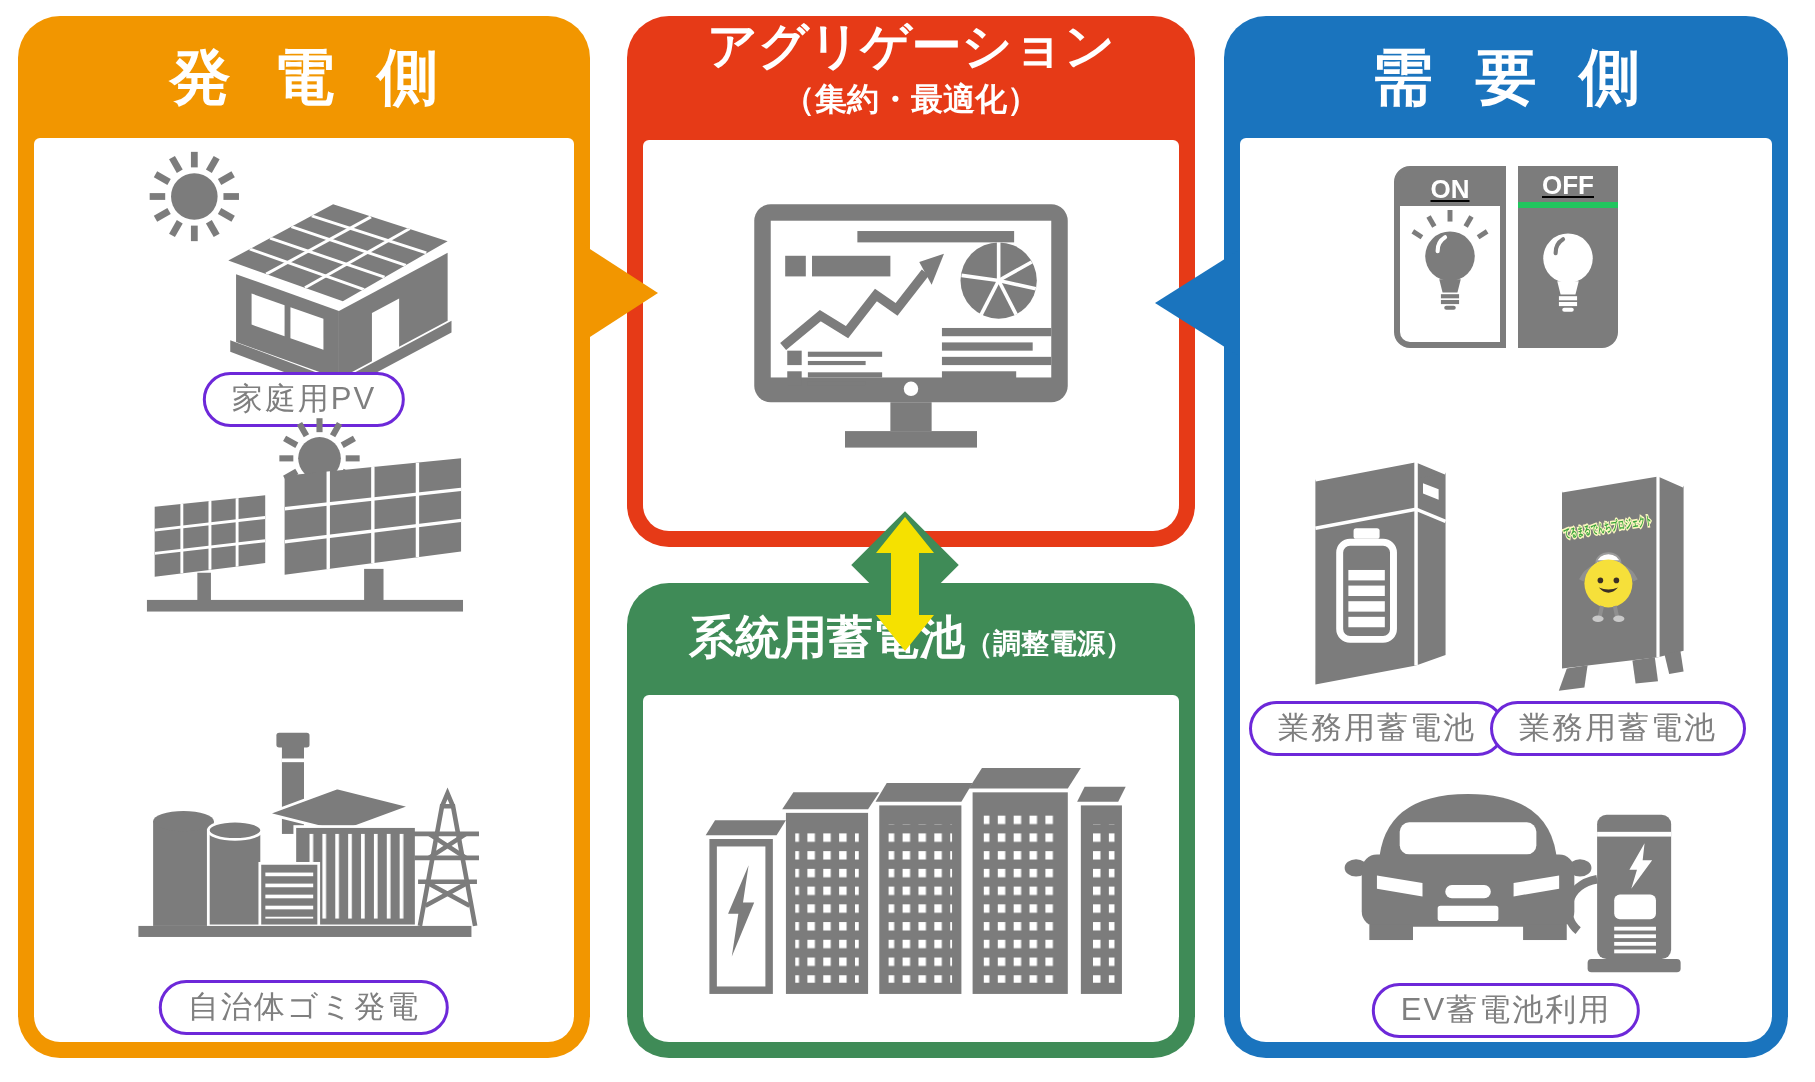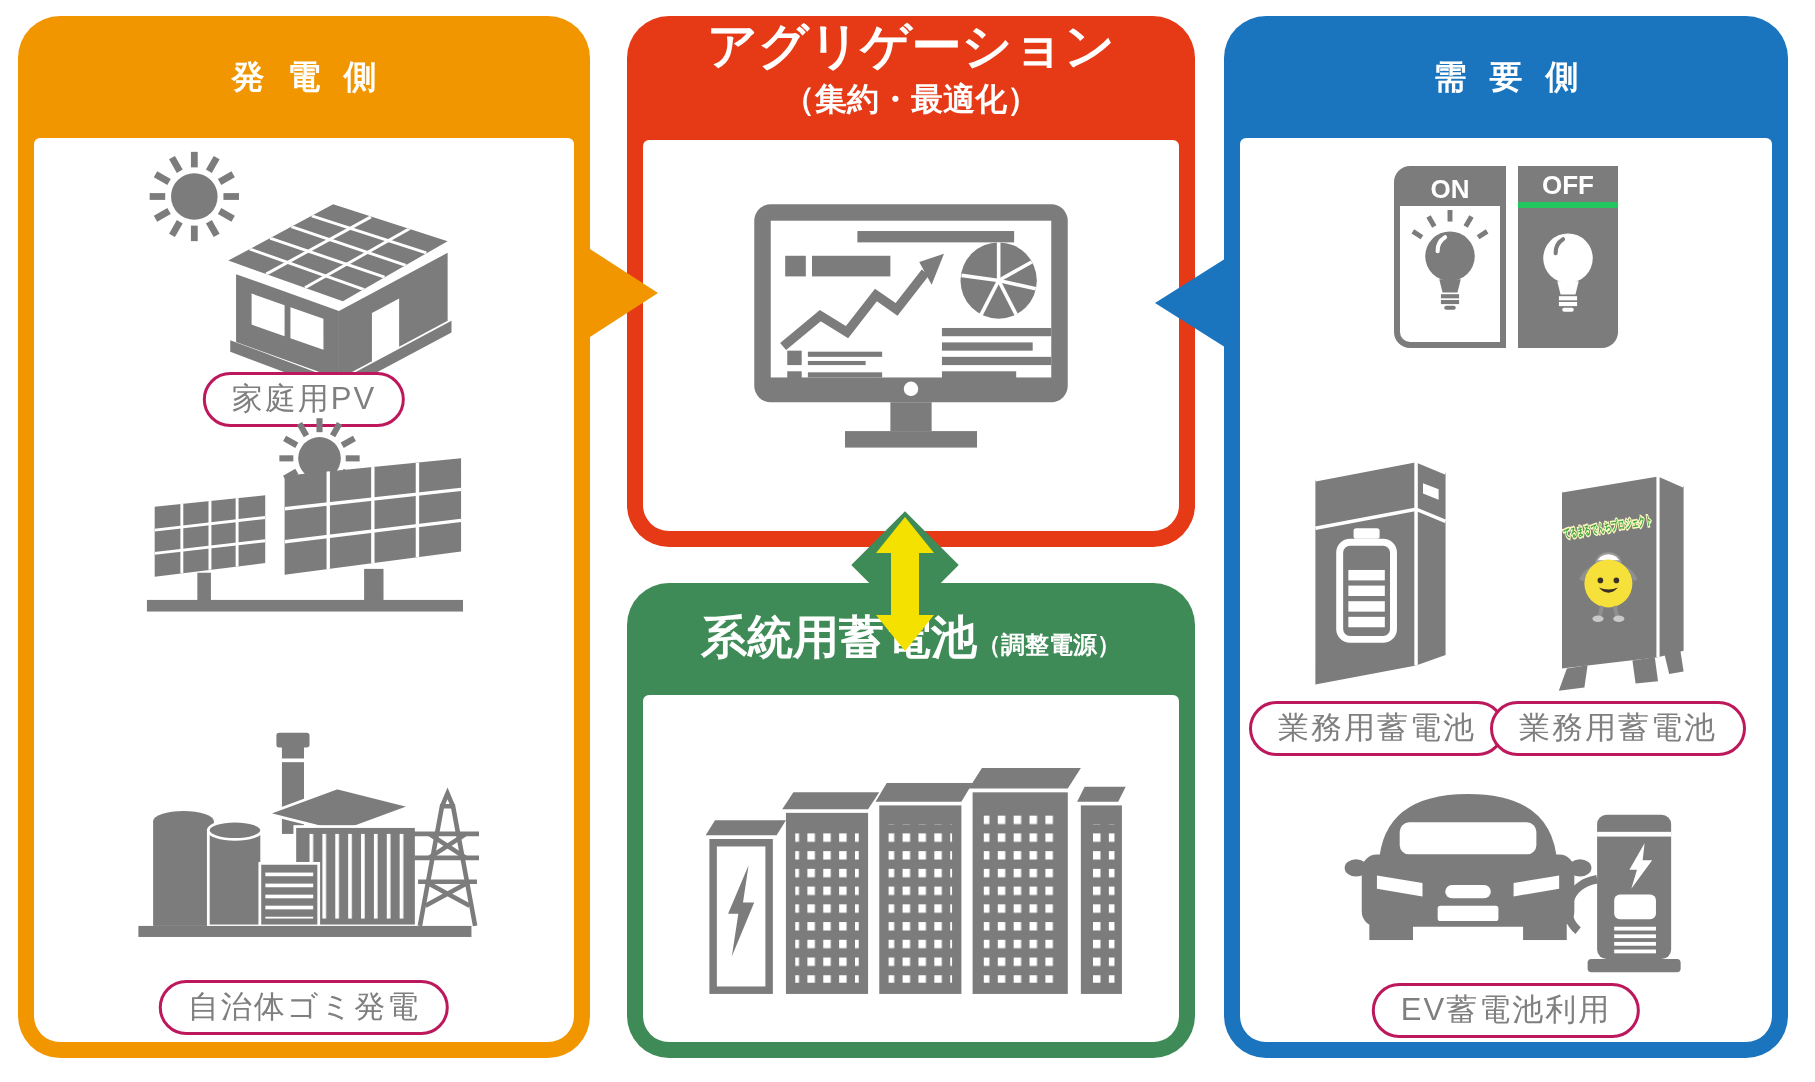--- a/index.html
+++ b/index.html
@@ -11,39 +11,39 @@
 
   .gen-panel{left:18px;top:16px;width:572px;height:1042px;background:#F29600;}
   .agg-panel{left:627px;top:16px;width:568px;height:531px;background:#E63A17;}
   .grid-panel{left:627px;top:583px;width:568px;height:475px;background:#3F8B57;}
   .dem-panel{left:1224px;top:16px;width:558px;height:1042px;background:#1A74BE;padding-left:6px;}
   .gen-panel .panel-body{top:122px}
   .agg-panel .panel-body{top:124px}
   .grid-panel .panel-body{top:112px}
   .dem-panel .panel-body{top:122px}
 
-  .side-title{font-size:33px;line-height:122px;letter-spacing:.7em;text-indent:.7em;}
+  .side-title{font-size:61px;line-height:122px;letter-spacing:.7em;text-indent:.7em;}
   .agg-title{font-size:50px;line-height:1;padding-top:5px;}
   .agg-sub{font-size:32px;line-height:1;padding-top:12px;font-weight:bold;}
   .grid-title{font-size:46px;line-height:108px;}
-  .grid-sub{font-size:24px;}
+  .grid-sub{font-size:28px;}
 
   .abs-c{position:absolute;left:50%;transform:translateX(-50%);}
-  .pill{position:absolute;left:50%;transform:translateX(-50%);border:3px solid #be185d;
+  .pill{position:absolute;left:50%;transform:translateX(-50%);border:3px solid #6d28d9;
         border-radius:999px;color:#7F7F7F;background:#fff;font-size:31px;line-height:1;
         padding:8px 26px 10px;white-space:nowrap;letter-spacing:2px;}
 
   .connector{position:absolute;width:0;height:0;z-index:2;}
   .arrow-right{left:576px;top:240px;border-top:53px solid transparent;border-bottom:53px solid transparent;border-left:82px solid #F29600;}
   .arrow-left{left:1155px;top:250px;border-top:53px solid transparent;border-bottom:53px solid transparent;border-right:84px solid #1A74BE;}
   .diamond{position:absolute;left:867px;top:527px;width:76px;height:76px;background:#3F8B57;transform:rotate(45deg);z-index:2;}
   .updown{position:absolute;left:876px;top:517px;z-index:3;}
 
   
-  .onoff{position:absolute;left:50%;transform:translateX(-50%);top:28px;width:224px;height:182px;display:flex;gap:12px;}
+  .onoff{position:absolute;left:50%;transform:translateX(-50%);top:28px;width:224px;height:182px;display:flex;gap:12px;text-decoration:underline;}
   .onoff-cell{flex:1;display:flex;flex-direction:column;align-items:center;}
   .on-cell{background:#fff;border:6px solid #7C7C7C;border-radius:16px 0 0 16px;}
   .off-cell{background:#7C7C7C;border-radius:0 16px 16px 0;}
   .onoff-head{width:100%;text-align:center;color:#fff;font-weight:bold;font-size:26px;background:#7C7C7C;}
   .on-cell .onoff-head{height:34px;line-height:34px;border-radius:6px 0 0 0;}
   .off-cell .onoff-head{height:36px;line-height:38px;border-bottom:6px solid #22c55e;}
   .bulb{margin-top:4px;}
 </style>
 </head>
 <body>

